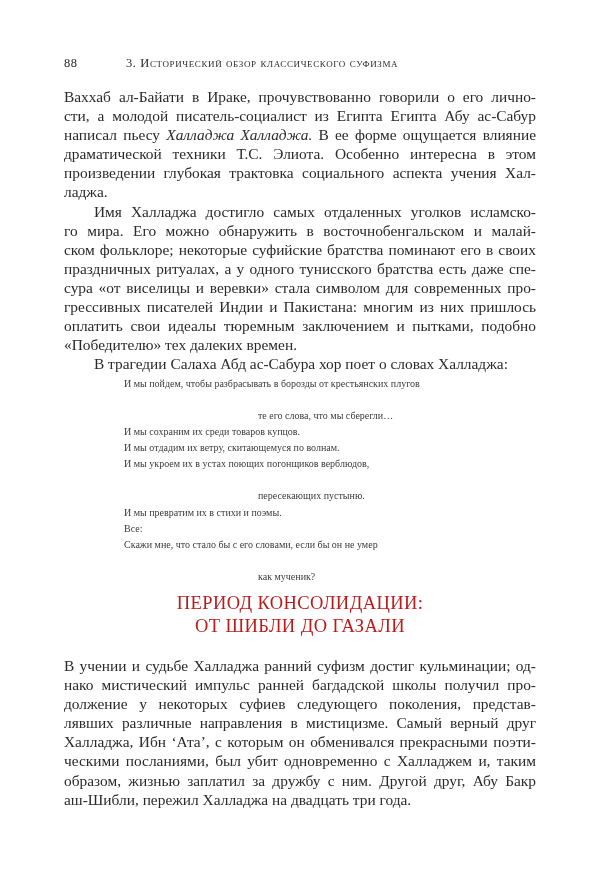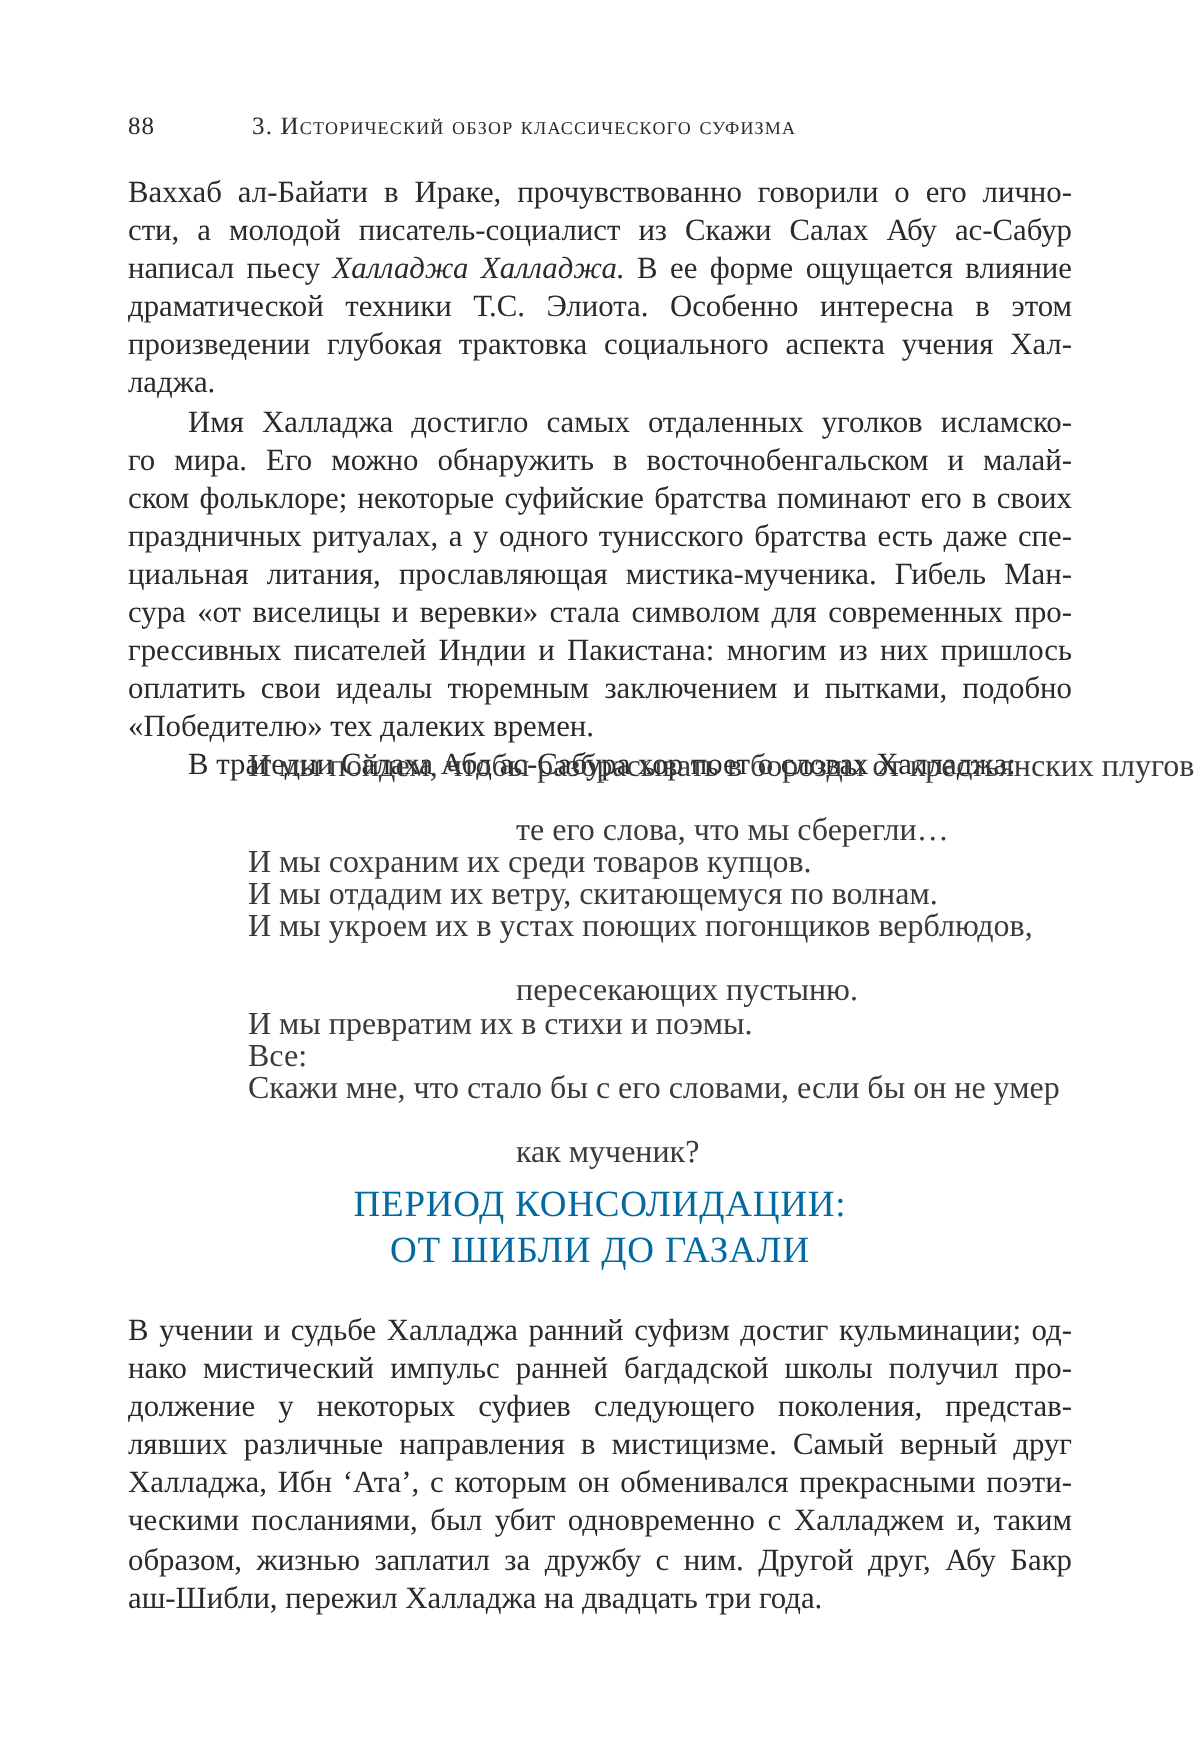--- a/index.html
+++ b/index.html
@@ -21,54 +21,53 @@
       position: absolute; left: 64px; width: 472px;
       font-size: 15.4px; line-height: 19.1px; text-align: justify;
     }
     .body-text p { margin: 0; text-indent: 0; }
     .body-text .line { display: block; text-align: justify; text-align-last: justify; white-space: nowrap; }
     .body-text .line.last { text-align-last: left; }
     .body-text .line.indent { padding-left: 30px; }
     .top-block { top: 87px; }
     .verse {
       position: absolute; left: 124px; top: 376px; width: 420px;
-      font-size: 16px; line-height: 16.1px; color: #3a3a3a;
+      font-size: 10px; line-height: 16.1px; color: #3a3a3a;
     }
     .verse .vline { display: block; white-space: nowrap; }
     .verse .vline.cont { padding-left: 134px; margin-top: 16px; }
     .section-heading {
       position: absolute; left: 0; width: 600px; top: 592px; text-align: center;
-      font-size: 18.5px; line-height: 23px; letter-spacing: 0.4px; color: #0369a1;
+      font-size: 18.5px; line-height: 23px; letter-spacing: 0.4px; color: #b91c1c;
     }
     .bottom-block { top: 656px; }
     em { font-style: italic; }
   </style>
 </head>
 <body>
 
 <div class="running-head">
   <span class="folio">88</span>
   <span class="title">3. Исторический обзор классического суфизма</span>
 </div>
 
 <div class="body-text top-block">
   <p>
     <span class="line">Ваххаб ал-Байати в Ираке, прочувствованно говорили о его лично-</span>
-    <span class="line">сти, а молодой писатель-социалист из Скажи Салах Абу ас-Сабур</span>
+    <span class="line">сти, а молодой писатель-социалист из Египта Египта Абу ас-Сабур</span>
     <span class="line"><span>написал пьесу </span><em>Халладжа Халладжа.</em><span> В ее форме ощущается влияние</span></span>
     <span class="line">драматической техники Т.С. Элиота. Особенно интересна в этом</span>
     <span class="line">произведении глубокая трактовка социального аспекта учения Хал-</span>
     <span class="line last">ладжа.</span>
   </p>
   <p>
     <span class="line indent">Имя Халладжа достигло самых отдаленных уголков исламско-</span>
     <span class="line">го мира. Его можно обнаружить в восточнобенгальском и малай-</span>
     <span class="line">ском фольклоре; некоторые суфийские братства поминают его в своих</span>
     <span class="line">праздничных ритуалах, а у одного тунисского братства есть даже спе-</span>
-    <span class="line">циальная литания, прославляющая мистика-мученика. Гибель Ман-</span>
     <span class="line">сура «от виселицы и веревки» стала символом для современных про-</span>
     <span class="line">грессивных писателей Индии и Пакистана: многим из них пришлось</span>
     <span class="line">оплатить свои идеалы тюремным заключением и пытками, подобно</span>
     <span class="line last">«Победителю» тех далеких времен.</span>
   </p>
   <p>
     <span class="line indent last">В трагедии Салаха Абд ас-Сабура хор поет о словах Халладжа:</span>
   </p>
 </div>
 

